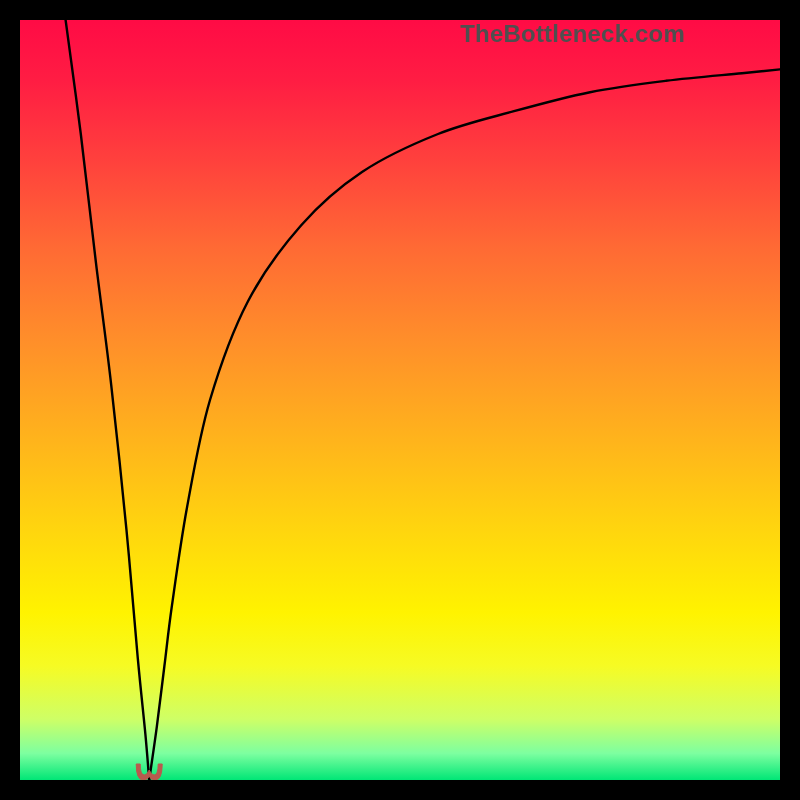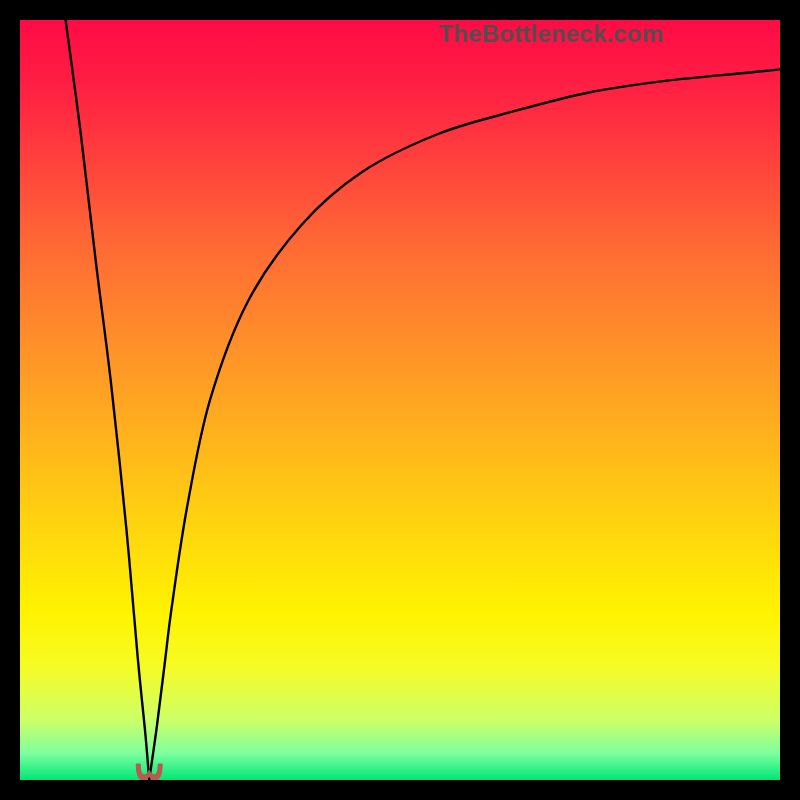--- a/index.html
+++ b/index.html
@@ -11,20 +11,21 @@
     overflow: hidden;
     font-family: Arial, Helvetica, sans-serif;
   }
   .frame {
     position: absolute;
     top: 20px;
     left: 20px;
     width: 648px;
     height: 760px;
     background: #fdba74;
+    padding-left: 21px;
   }
   .plot-area {
     position: absolute;
     top: 0;
     left: 0;
     width: 760px;
     height: 760px;
   }
   .watermark {
     position: absolute;

